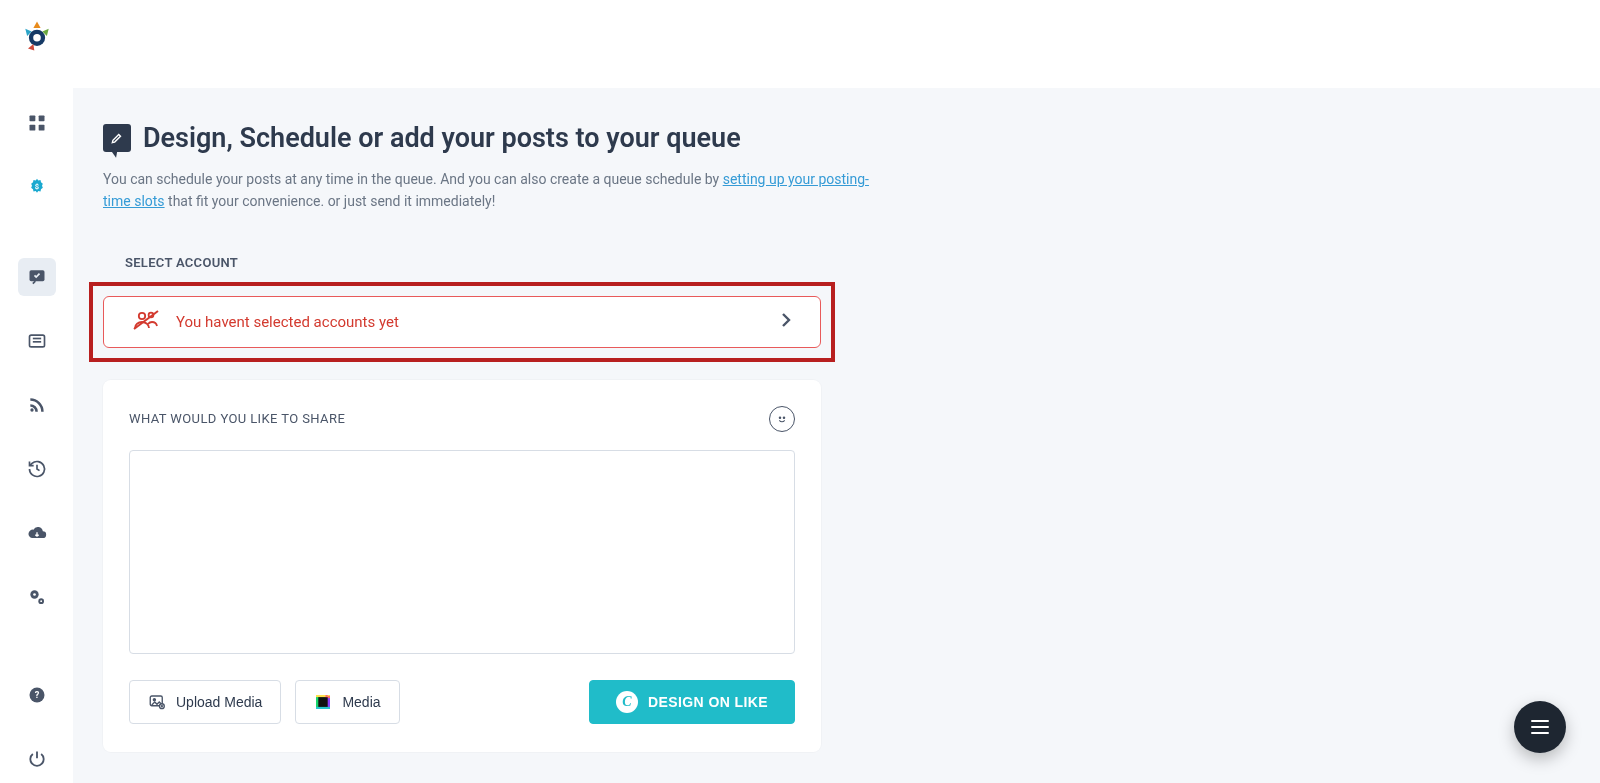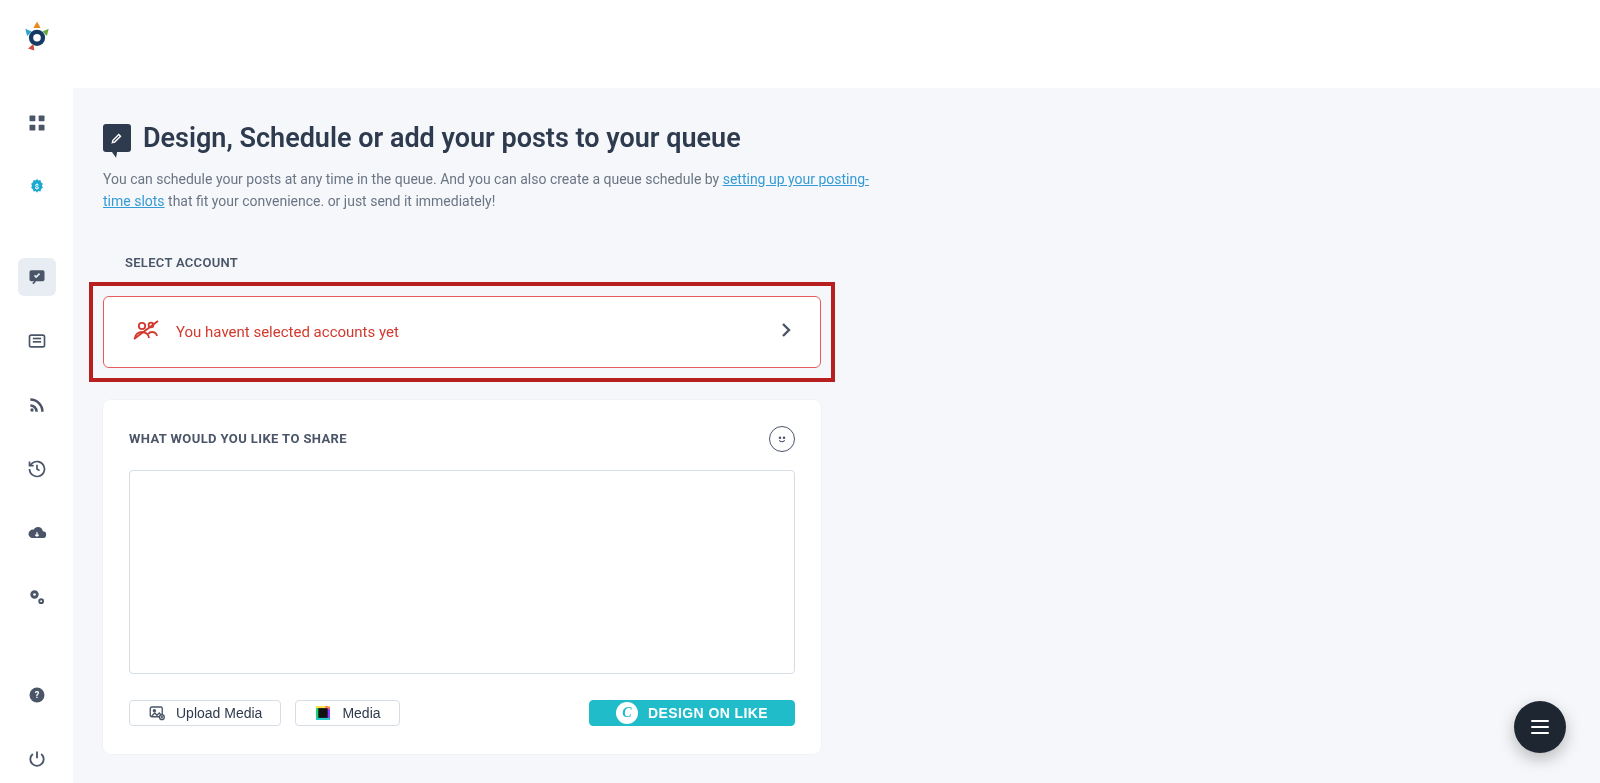--- a/index.html
+++ b/index.html
@@ -100,42 +100,42 @@
     border: 4px solid #b81f1f;
     padding: 10px;
     width: 746px;
     margin-left: -14px;
     background: transparent;
   }
   .account-select {
     border: 1px solid #e85a5a;
     border-radius: 6px;
     background: #ffffff;
-    height: 72px;
+    height: 52px;
     display: flex;
     align-items: center;
     justify-content: space-between;
     padding: 0 28px;
     cursor: pointer;
   }
   .account-left { display:flex; align-items:center; gap:16px;}
   .account-left .warn-text { color:#d33a2f; font-size:15px;}
   .no-accounts-icon { color:#d33a2f; }
   .chev { color:#4a5568; }
   
   .card {
     background:#ffffff;
     border-radius:8px;
     width: 718px;
     margin-top: 18px;
     padding: 26px 26px 28px 26px;
     box-shadow: 0 0 0 1px rgba(0,0,0,0.02);
   }
   .card-head { display:flex; align-items:center; justify-content:space-between; margin-bottom:18px;}
-  .card-label { font-size:13px; font-weight:700; letter-spacing:.4px; color:#4a5568;}
+  .card-label { font-size:13px; font-weight:400; letter-spacing:.4px; color:#4a5568;}
   .emoji-btn { width:26px; height:26px; border:1.5px solid #4a5568; border-radius:50%; display:flex; align-items:center; justify-content:center; cursor:pointer; background:#fff;}
   .emoji-btn svg{width:16px;height:16px;}
   .compose-area {
     width:100%;
     height: 204px;
     border:1px solid #d7dde5;
     border-radius:4px;
     resize:none;
     padding:12px;
     font-size:14px;
@@ -146,21 +146,21 @@
     display:flex;
     align-items:center;
     justify-content:space-between;
     margin-top:22px;
   }
   .btn-row{ display:flex; gap:14px;}
   .btn {
     border:1px solid #d7dde5;
     background:#ffffff;
     border-radius:4px;
-    height:26px;
+    height:44px;
     padding:0 18px;
     display:inline-flex;
     align-items:center;
     gap:10px;
     font-size:14px;
     color:#2e3a4d;
     cursor:pointer;
   }
   .btn svg{width:18px;height:18px;}
   .btn.canva {

